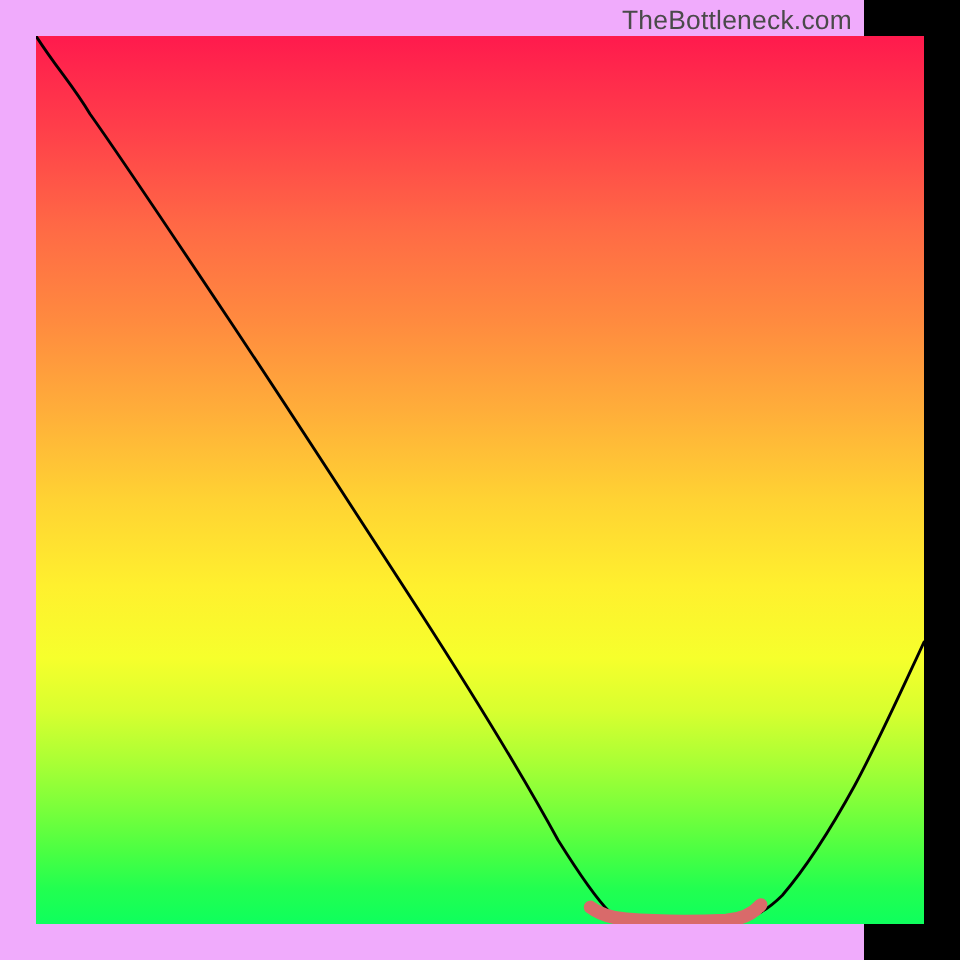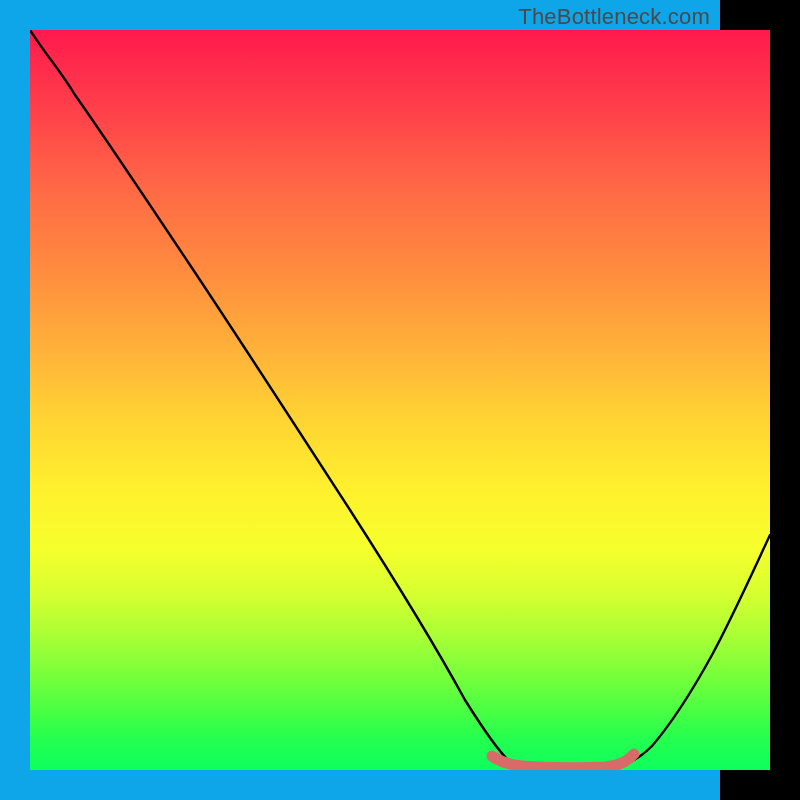--- a/index.html
+++ b/index.html
@@ -10,21 +10,21 @@
     background: #000;
     overflow: hidden;
     font-family: Arial, Helvetica, sans-serif;
   }
   .frame {
     position: absolute;
     left: 0;
     top: 0;
     width: 720px;
     height: 800px;
-    background: #0ea5e9;
+    background: #f0abfc;
   }
   .plot {
     position: absolute;
     left: 30px;
     top: 30px;
     width: 740px;
     height: 740px;
     background: linear-gradient(
       to bottom,
       #ff1a4d 0%,

